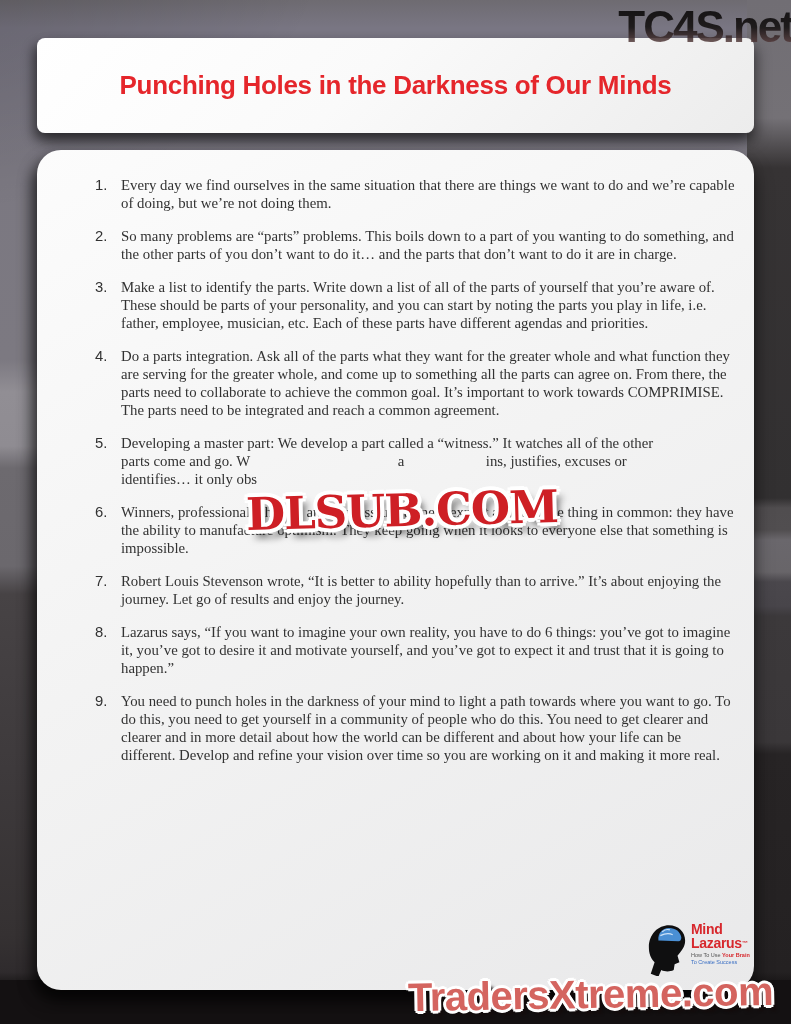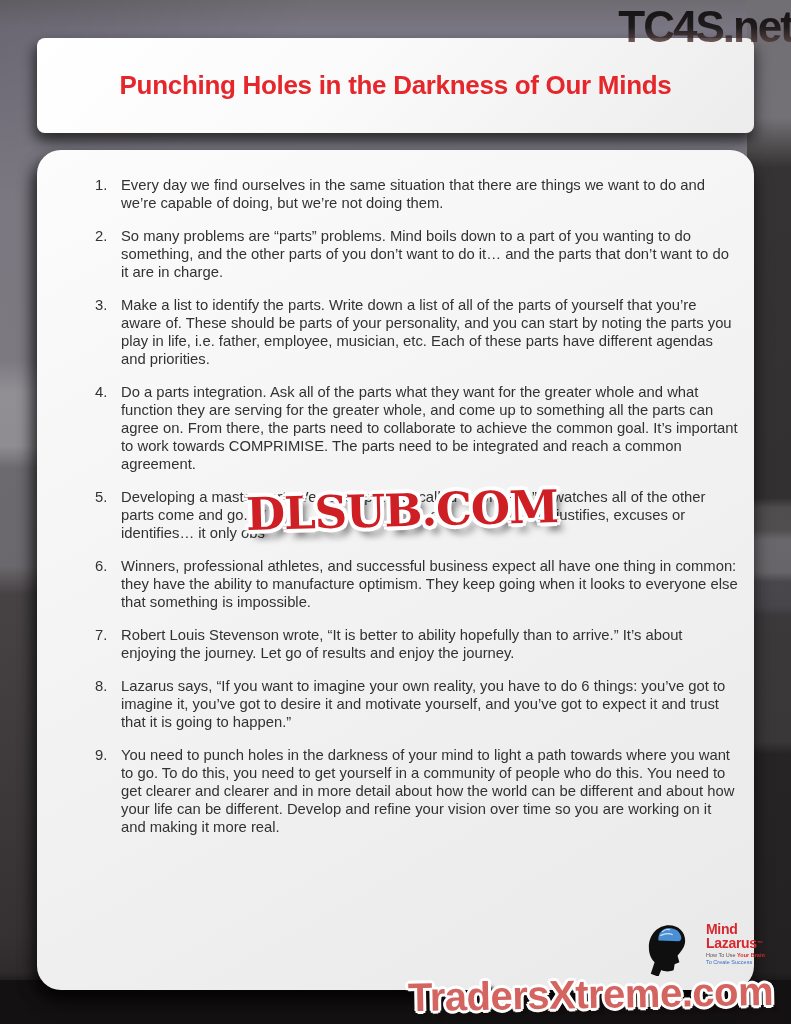--- a/index.html
+++ b/index.html
@@ -64,37 +64,37 @@
     box-shadow:-5px 8px 14px rgba(0,0,0,.5), 0 12px 18px rgba(0,0,0,.5);
   }
   ol.items{
     margin:0;padding:26px 16px 0 58px;list-style:none;
   }
   ol.items li{
     display:flex;margin-bottom:15px;
     font-size:14.8px;line-height:18px;color:#323232;
   }
   .num{width:17px;margin-right:9px;flex:none;}
-  .txt{flex:1;max-width:622px;}
+  .txt{flex:1;max-width:622px;font-family:Liberation Serif, serif;}
   .txt.pre{white-space:pre;}
   
   .dlsub{
     position:absolute;left:246px;top:486px;z-index:4;
     transform:rotate(-1.5deg);
     font-family:"DejaVu Serif", serif;font-weight:700;
     font-size:45px;line-height:50px;letter-spacing:-1px;color:#ce1f25;
     text-shadow:
       -3px -3px 0 #fff, 3px -3px 0 #fff, -3px 3px 0 #fff, 3px 3px 0 #fff,
       -4px 0 0 #fff, 4px 0 0 #fff, 0 -4px 0 #fff, 0 4px 0 #fff,
       6px 8px 7px rgba(0,0,0,.55);
   }
   
   .mc-logo{
     position:absolute;left:646px;top:922px;z-index:3;
-    display:flex;align-items:flex-start;gap:18px;
+    display:flex;align-items:flex-start;gap:3px;
   }
   .mc-text{display:flex;flex-direction:column;}
   .mc-name{font-weight:700;font-size:14px;line-height:14px;color:#d7282d;letter-spacing:-.3px;}
   .mc-tm{font-size:6px;vertical-align:top;}
   .mc-tag1{font-size:5.5px;line-height:7px;color:#555;margin-top:2px;white-space:nowrap;}
   .mc-tag1 b{color:#d7282d;}
   .mc-tag2{font-size:5.5px;line-height:7px;color:#3a6fc4;white-space:nowrap;}
   
   .tx{
     position:absolute;left:408px;top:971px;z-index:5;
@@ -122,21 +122,21 @@
 </div>
 
 <div class="content-card">
   <ol class="items">
     <li>
         <span class="num">1.</span>
         <span class="txt">Every day we find ourselves in the same situation that there are things we want to do and we’re capable of doing, but we’re not doing them.</span>
       </li>
     <li>
         <span class="num">2.</span>
-        <span class="txt">So many problems are “parts” problems. Mind boils down to a part of you wanting to do something, and the other parts of you don’t want to do it… and the parts that don’t want to do it are in charge.</span>
+        <span class="txt">So many problems are “parts” problems. This boils down to a part of you wanting to do something, and the other parts of you don’t want to do it… and the parts that don’t want to do it are in charge.</span>
       </li>
     <li>
         <span class="num">3.</span>
         <span class="txt">Make a list to identify the parts. Write down a list of all of the parts of yourself that you’re aware of. These should be parts of your personality, and you can start by noting the parts you play in life, i.e. father, employee, musician, etc. Each of these parts have different agendas and priorities.</span>
       </li>
     <li>
         <span class="num">4.</span>
         <span class="txt">Do a parts integration. Ask all of the parts what they want for the greater whole and what function they are serving for the greater whole, and come up to something all the parts can agree on. From there, the parts need to collaborate to achieve the common goal. It’s important to work towards COMPRIMISE. The parts need to be integrated and reach a common agreement.</span>
       </li>
     <li>

